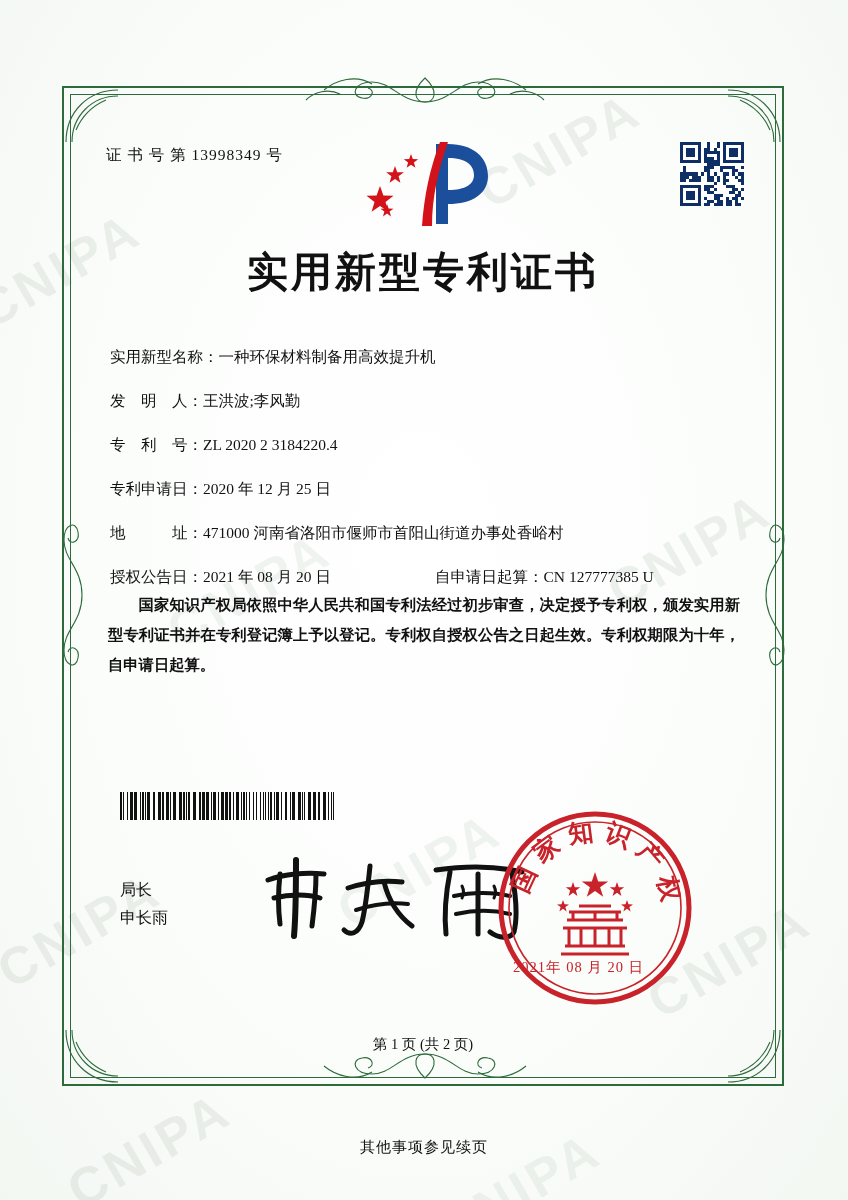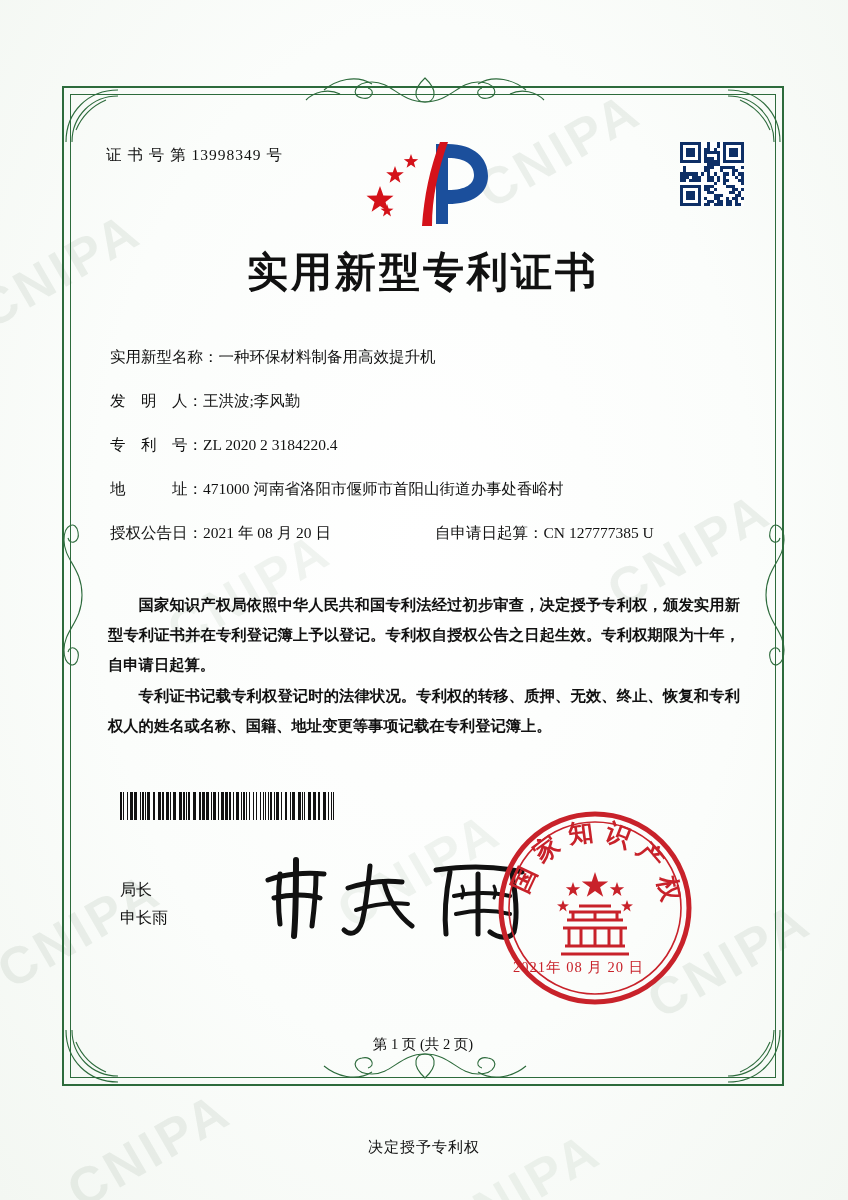--- a/index.html
+++ b/index.html
@@ -811,33 +811,35 @@
       <div class="field">
         <span class="lbl">实用新型名称：</span><span class="val">一种环保材料制备用高效提升机</span>
       </div>
       <div class="field">
         <span class="lbl">发　明　人：</span><span class="val">王洪波;李风勤</span>
       </div>
       <div class="field">
         <span class="lbl">专　利　号：</span><span class="val">ZL 2020 2 3184220.4</span>
       </div>
       <div class="field">
+        <span class="lbl">专利申请日：</span><span class="val">2020 年 12 月 25 日</span>
+      </div>
+      <div class="field">
         <span class="lbl">地　　　址：</span><span class="val">471000 河南省洛阳市偃师市首阳山街道办事处香峪村</span>
       </div>
       <div class="field two-col">
         <span class="lbl">授权公告日：</span><span class="val">2021 年 08 月 20 日</span>
         <span class="right">
           <span class="lbl">自申请日起算：</span><span class="val">CN 127777385 U</span>
         </span>
       </div>
     </div>
 
     <div class="paras">
       <p>国家知识产权局依照中华人民共和国专利法经过初步审查，决定授予专利权，颁发实用新型专利证书并在专利登记簿上予以登记。专利权自授权公告之日起生效。专利权期限为十年，自申请日起算。</p>
-      <p>专利证书记载专利权登记时的法律状况。专利权的转移、质押、无效、终止、恢复和专利权人的姓名或名称、国籍、地址变更等事项记载在专利登记簿上。</p>
     </div>
 
     <div class="barcode" id="barcode">
         <span style="width: 2px; background: rgb(17, 17, 17);"></span>
         <span style="width: 1px; background: transparent;"></span>
         <span style="width: 1px; background: rgb(17, 17, 17);"></span>
         <span style="width: 3px; background: transparent;"></span>
         <span style="width: 1px; background: rgb(17, 17, 17);"></span>
         <span style="width: 2px; background: transparent;"></span>
         <span style="width: 3px; background: rgb(17, 17, 17);"></span>
@@ -1013,14 +1015,14 @@
           <polygon points="68,92 69.5,96.3 74,96.4 70.4,99.1 71.6,103.5 68,100.8 64.4,103.5 65.6,99.1 62,96.4 66.5,96.3"></polygon>
           <polygon points="132,92 133.5,96.3 138,96.4 134.4,99.1 135.6,103.5 132,100.8 128.4,103.5 129.6,99.1 126,96.4 130.5,96.3"></polygon>
         </g>
       </svg>
     </div>
     <div class="seal-date">2021年 08 月 20 日</div>
 
     <div class="page-no">第 1 页 (共 2 页)</div>
   </div>
 
-  <div class="footer-note">决定授予专利权</div>
+  <div class="footer-note">其他事项参见续页</div>
 </div>
 
 </body></html>

